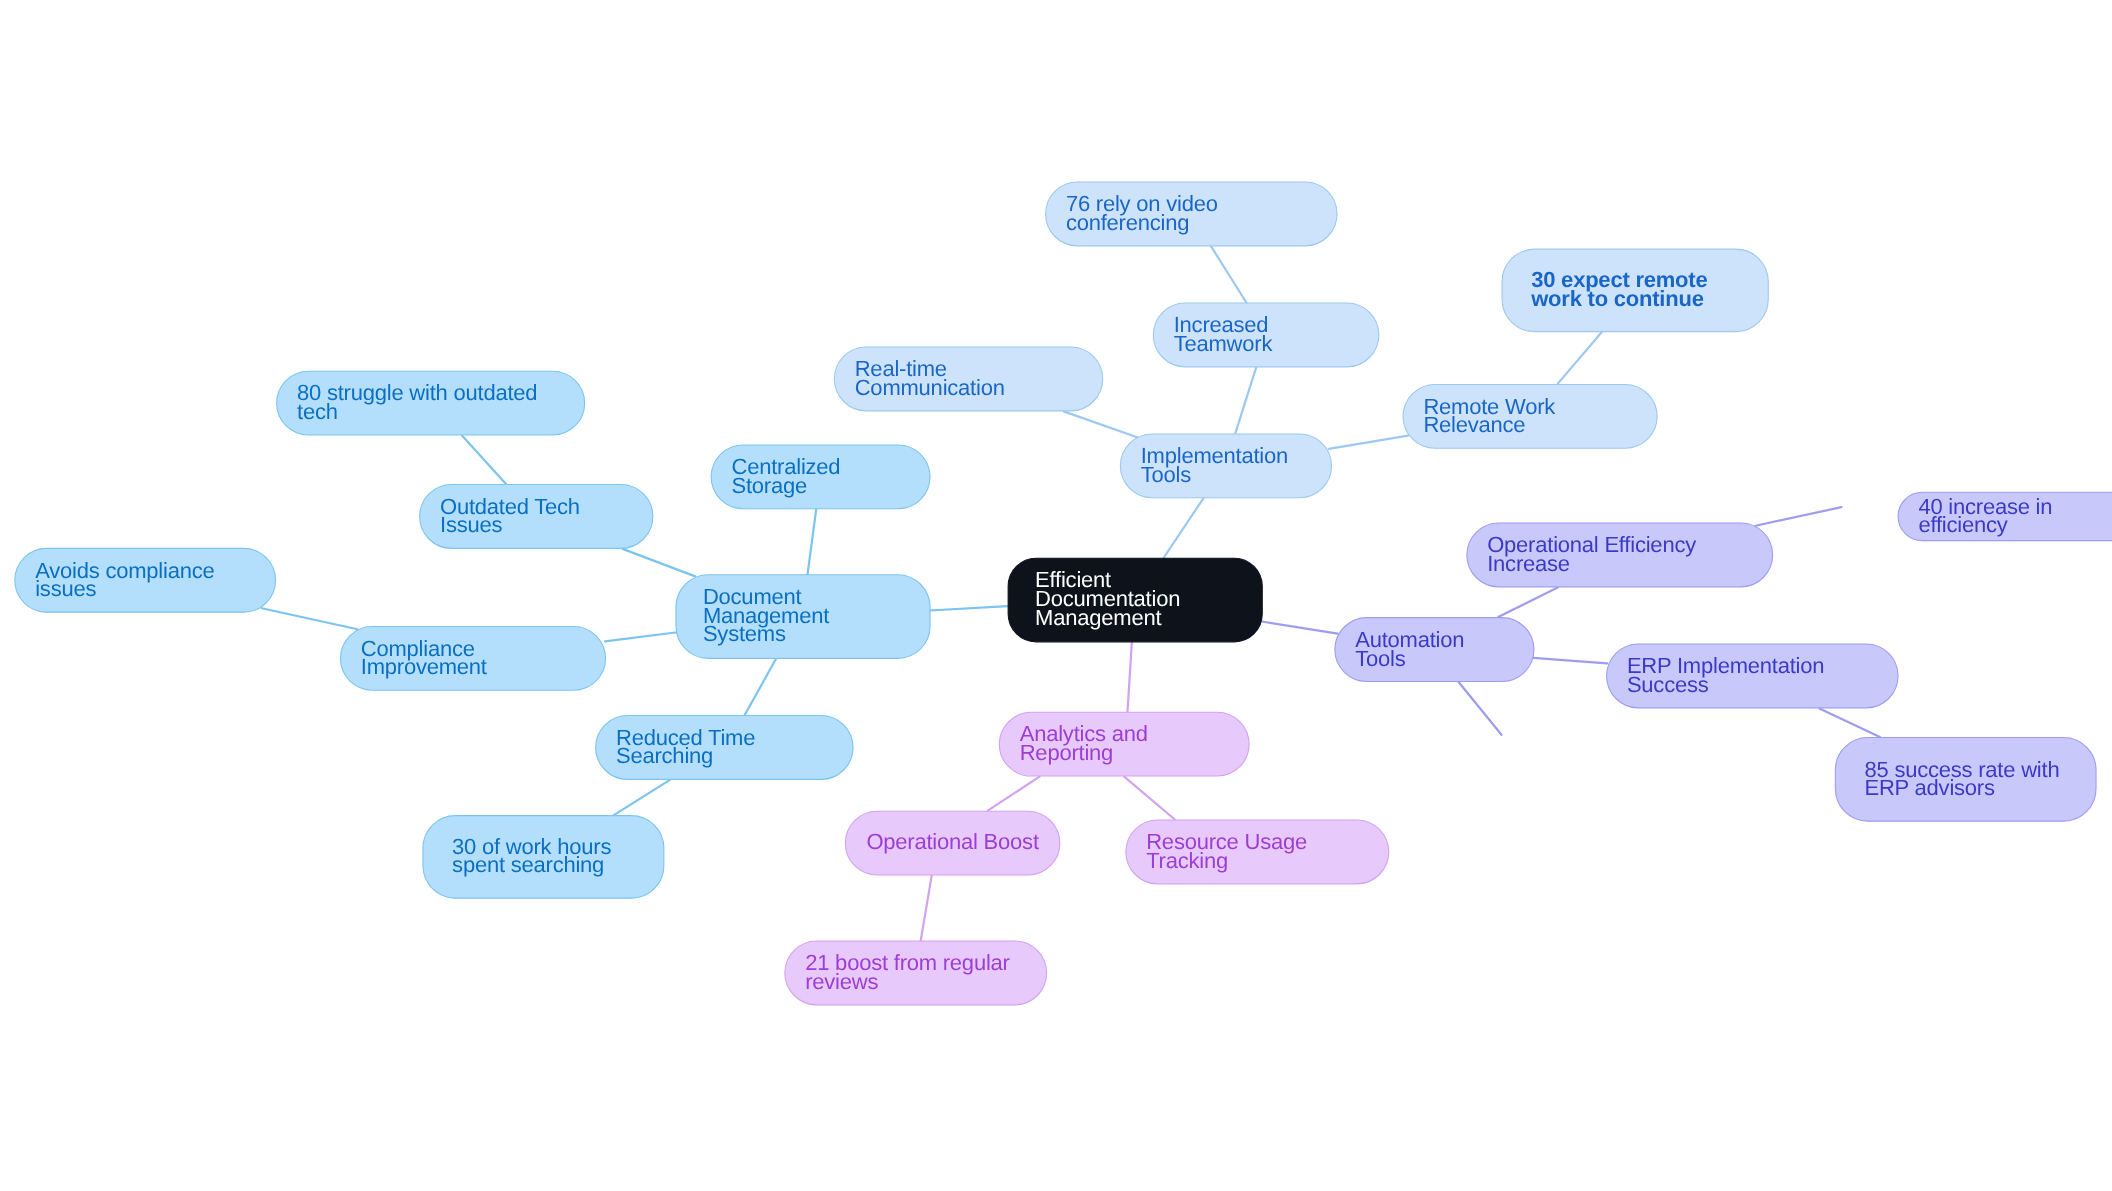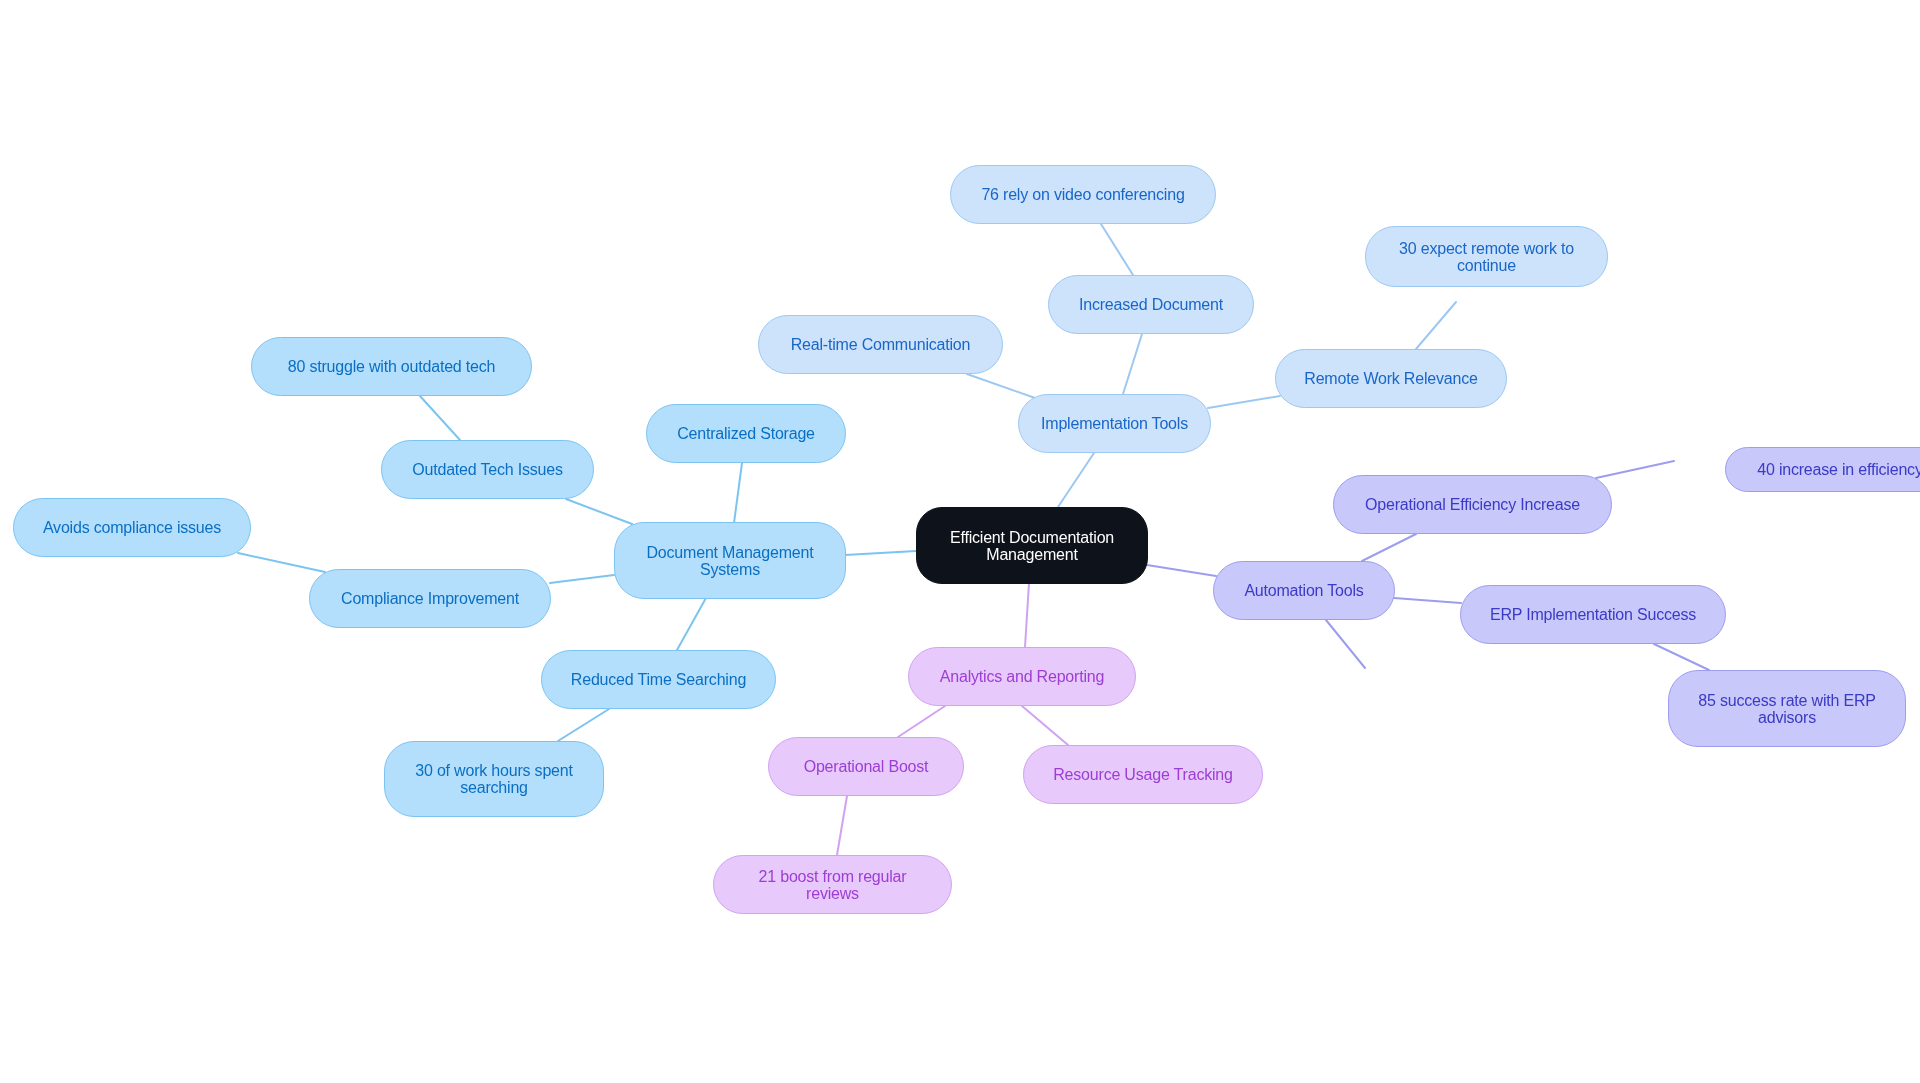--- a/index.html
+++ b/index.html
@@ -29,22 +29,22 @@
     height: 1083px;
   }
   .node {
     position: absolute;
     box-sizing: border-box;
     border-radius: 30px;
     border: 1.5px solid;
     display: flex;
     align-items: center;
     justify-content: center;
-    text-align: center;
-    font-size: 16px;
+    text-align: left;
+    font-size: 20px;
     line-height: 17px;
     padding: 0 18px;
     letter-spacing: -0.2px;
     cursor: default;
   }
   .node.root {
     background: #0d121b;
     border-color: #0d121b;
     color: #ffffff;
     border-radius: 26px;
@@ -137,29 +137,29 @@
     <span>30 of work hours spent searching</span>
   </div>
 
   <div class="node lightblue" style="left:1018px; top:394px; width:193px; height:59px;">
     <span>Implementation Tools</span>
   </div>
   <div class="node lightblue" style="left:758px; top:315px; width:245px; height:59px;">
     <span>Real-time Communication</span>
   </div>
   <div class="node lightblue" style="left:1048px; top:275px; width:206px; height:59px;">
-    <span>Increased Document</span>
+    <span>Increased Teamwork</span>
   </div>
   <div class="node lightblue" style="left:950px; top:165px; width:266px; height:59px;">
     <span>76 rely on video conferencing</span>
   </div>
   <div class="node lightblue" style="left:1275px; top:349px; width:232px; height:59px;">
     <span>Remote Work Relevance</span>
   </div>
-  <div class="node lightblue" style="left:1365px; top:226px; width:243px; height:61px; padding:0 26px;">
+  <div class="node lightblue" style="left:1365px; top:226px; width:243px; height:76px; padding:0 26px;font-weight:bold;">
     <span>30 expect remote work to continue</span>
   </div>
 
   <div class="node lavender" style="left:1213px; top:561px; width:182px; height:59px;">
     <span>Automation Tools</span>
   </div>
   <div class="node lavender" style="left:1333px; top:475px; width:279px; height:59px;">
     <span>Operational Efficiency Increase</span>
   </div>
   <div class="node lavender" style="left:1725px; top:407px; width:230px; height:45px;margin-top:40px;">

